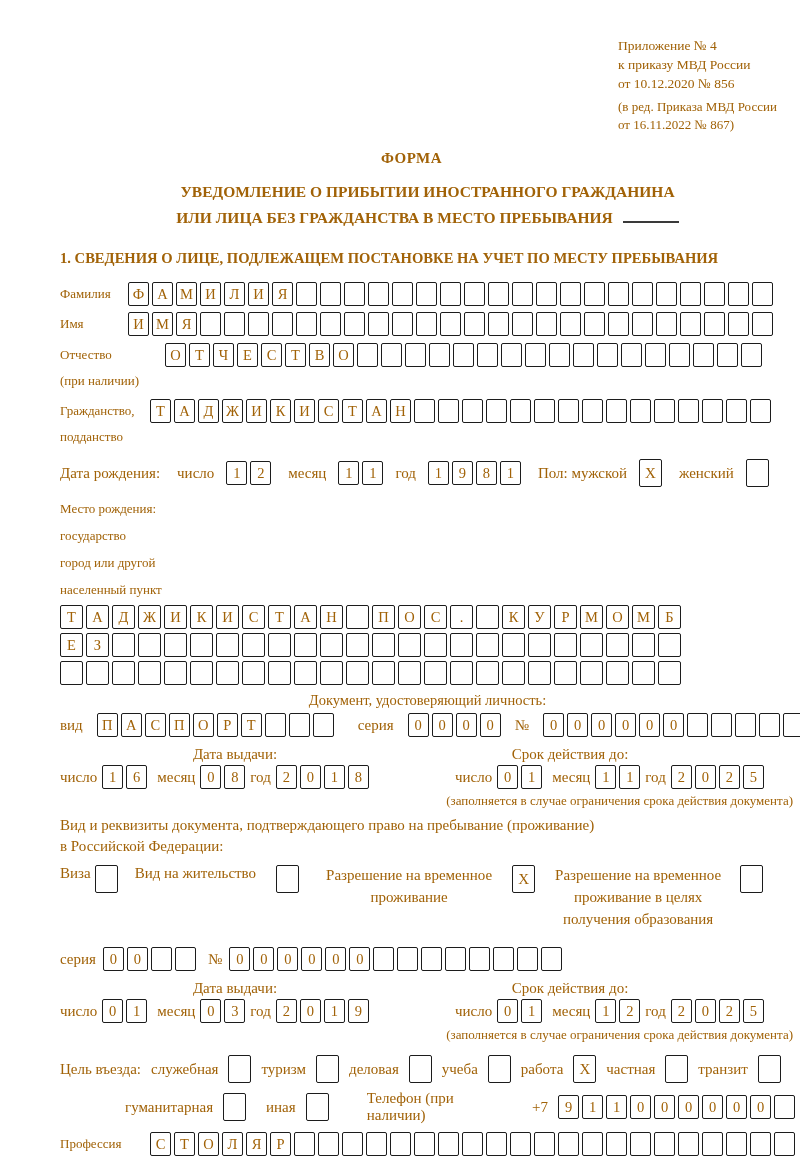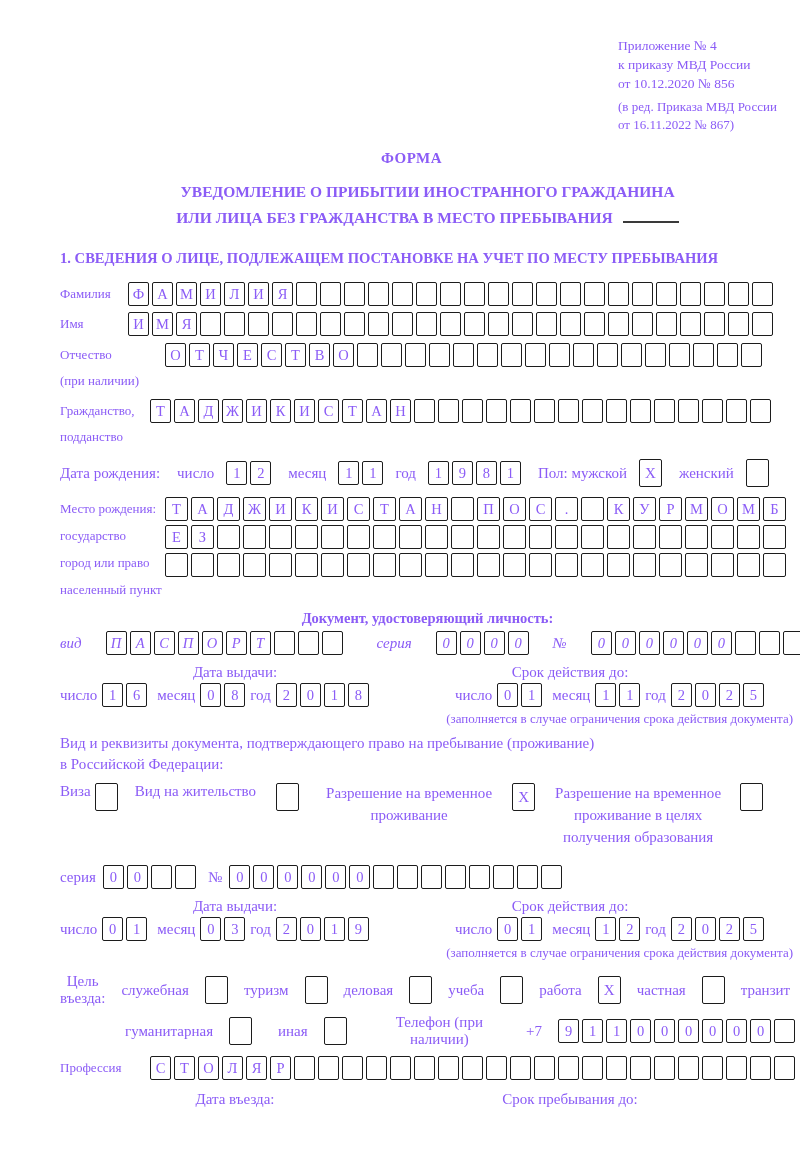--- a/index.html
+++ b/index.html
@@ -1,19 +1,19 @@
 <!DOCTYPE html>
 <html><head>
 <meta charset="utf-8">
 <style>
   * { margin:0; padding:0; box-sizing:border-box; }
   html,body { background:#fff; }
   .page {
     width:800px; height:1163px;
-    background:#fff; color:#8b5cf6;
+    background:#fff; color:#a16207;
     font-family:"Liberation Serif","DejaVu Serif",serif;
     padding:36px 5px 0 60px;
     overflow:hidden; position:relative;
   }
   
   .hdr { margin-left:558px; font-size:13.5px; line-height:19px; }
   .hdr .ed { margin-top:5px; font-size:13px; line-height:18px; }
   .forma { text-align:center; padding-right:32px; font-weight:bold; font-size:15px; margin-top:16px; letter-spacing:.5px; }
   
   .title { text-align:center; font-weight:bold; font-size:15.5px; line-height:1.65; margin-top:12px; }
@@ -34,35 +34,35 @@
   }
   .wide .cell { width:23px; }
   .col { display:flex; flex-direction:column; gap:4px; }
   .checkbox {
     width:23px; height:28px; flex-shrink:0;
     border:1.5px solid #1c1c1c; border-radius:2px;
     display:inline-flex; align-items:center; justify-content:center;
     font-size:15px; background:#fff;
   }
   
-  .doc-head { text-align:center; font-weight:bold; font-size:14.5px; margin-top:7px; }
+  .doc-head { text-align:center; font-weight:normal; font-size:14.5px; margin-top:7px; }
   .gap-sm { margin-left:10px; } .gap-xs { margin-left:5px; }
   .dhead { display:flex; font-size:15px; margin-top:8px; }
   .dhead .g1 { width:350px; text-align:center; }
   .dhead .g2 { width:320px; text-align:center; }
   .drow { display:flex; align-items:center; margin-top:2px; font-size:15px; }
   .dgroup { display:flex; align-items:center; gap:5px; }
   .dg-left { width:395px; }
   .note-right { text-align:right; font-size:13px; margin-top:4px; padding-right:2px; }
   .intro { font-size:15px; margin-top:8px; }
   .resdoc-row { display:flex; align-items:flex-start; margin-top:10px; font-size:15px; gap:9px; }
   .opt { display:flex; align-items:flex-start; gap:8px; }
   .opt .ctr { text-align:center; line-height:1.45; }
   .ow1 { width:190px; } .ow2 { width:188px; }
-  .purpose-row { display:flex; align-items:center; gap:16px; margin-top:12px; font-size:15px; flex-wrap:nowrap;text-align:center; }
+  .purpose-row { display:flex; align-items:center; gap:10px; margin-top:12px; font-size:15px; flex-wrap:nowrap; }
   .indent65 { margin-left:65px; }
 </style>
 </head>
 <body>
 
 <div class="page">
 
   <div class="hdr">
     <div>Приложение № 4</div>
     <div>к приказу МВД России</div>
@@ -236,25 +236,25 @@
         <span class="cell filled">9</span>
         <span class="cell filled">8</span>
         <span class="cell filled">1</span>
       </div>
     <span class="gap-xs">Пол: мужской</span>
     <span class="checkbox">X</span>
     <span class="gap-xs">женский</span>
     <span class="checkbox"></span>
   </div>
 
-  <div class="mrow" style="margin-top:8px;">
+  <div class="mrow" style="margin-top:8px;flex-direction:column;">
     <div class="lbl w105" style="line-height:27px;">
       <div>Место рождения:</div>
       <div>государство</div>
-      <div>город или право</div>
+      <div>город или другой</div>
       <div>населенный пункт</div>
     </div>
     <div class="col wide" style="margin-top:2px;">
       <div class="cells">
           <span class="cell filled">Т</span>
           <span class="cell filled">А</span>
           <span class="cell filled">Д</span>
           <span class="cell filled">Ж</span>
           <span class="cell filled">И</span>
           <span class="cell filled">К</span>
@@ -327,21 +327,21 @@
           <span class="cell"></span>
           <span class="cell"></span>
           <span class="cell"></span>
           <span class="cell"></span>
         </div>
     </div>
   </div>
 
   <div class="doc-head">Документ, удостоверяющий личность:</div>
 
-  <div class="frow" style="margin-top:3px; gap:24px;font-style:italic;">
+  <div class="frow" style="margin-top:3px; gap:14px;">
     <span style="width:48px;">вид</span>
     <div class="cells">
         <span class="cell filled">П</span>
         <span class="cell filled">А</span>
         <span class="cell filled">С</span>
         <span class="cell filled">П</span>
         <span class="cell filled">О</span>
         <span class="cell filled">Р</span>
         <span class="cell filled">Т</span>
         <span class="cell"></span>

